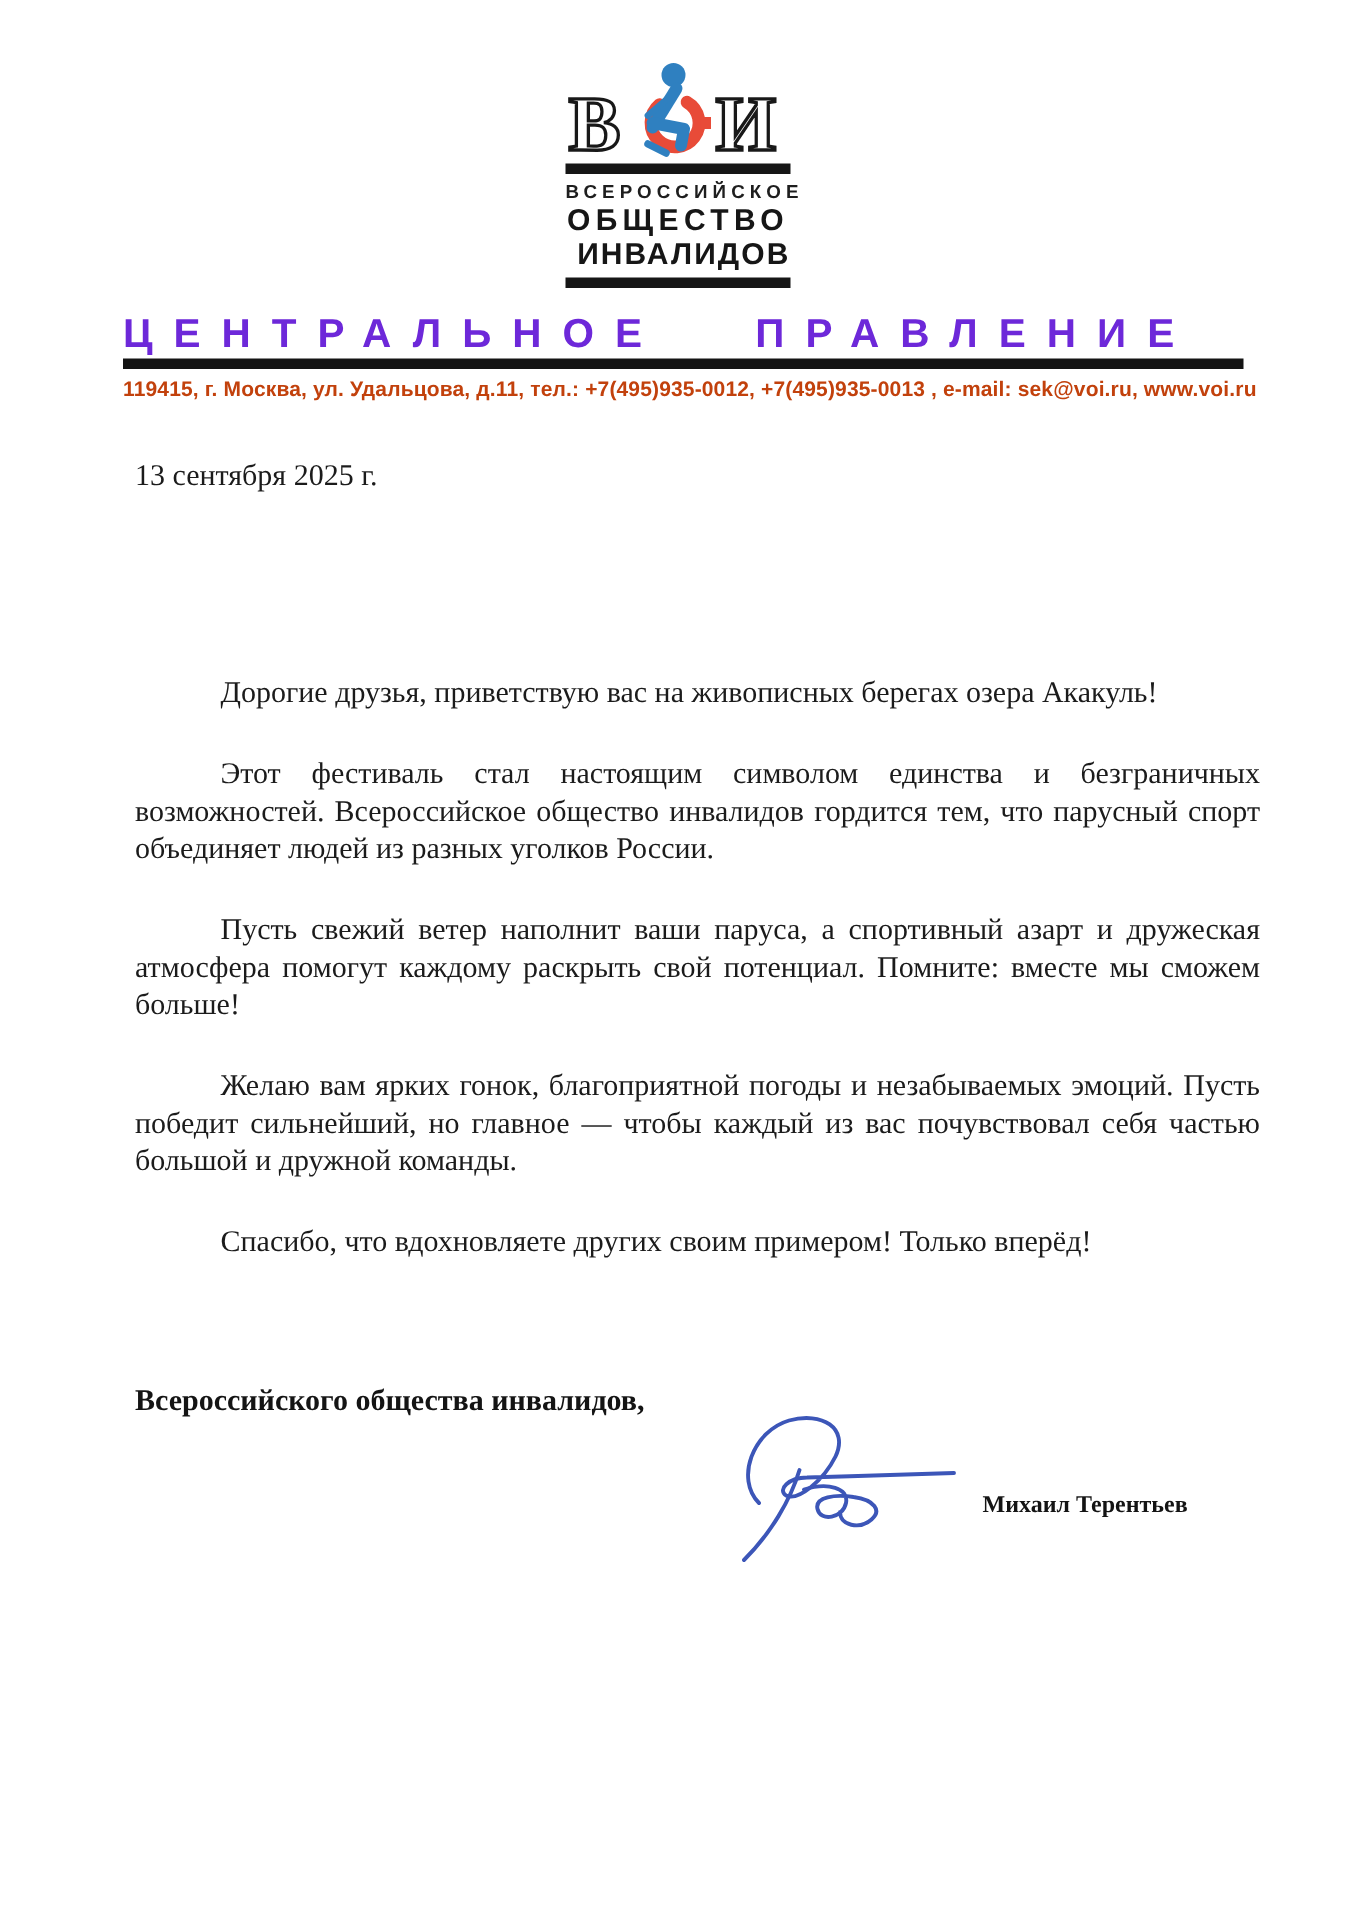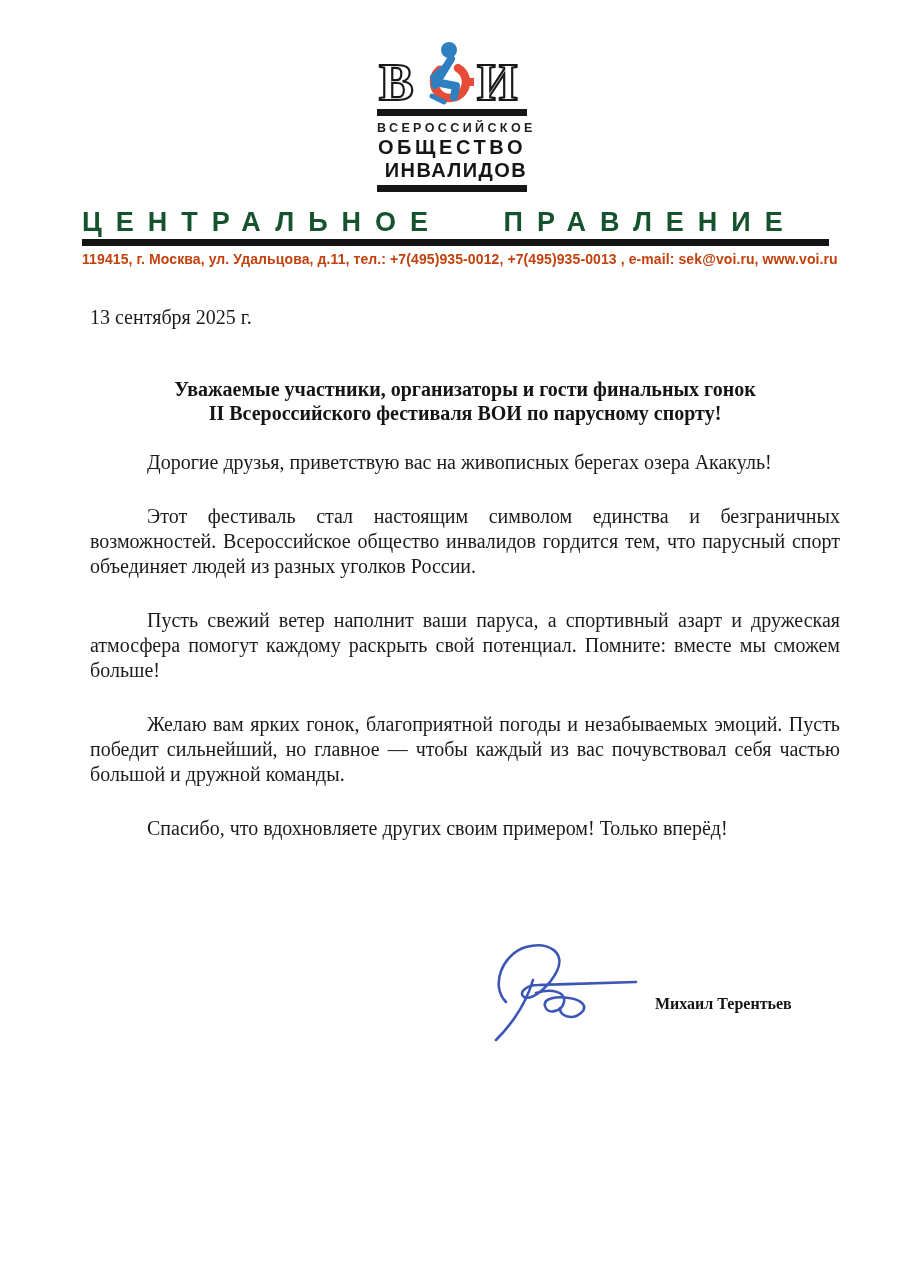--- a/index.html
+++ b/index.html
@@ -12,21 +12,21 @@
   .logo{position:absolute;left:377px;top:38px;width:150px;text-align:center;}
   .logo svg{display:block;}
   .logo-bar{height:7px;background:#161616;margin:1px auto 0;width:150px;}
   .org1{font:bold 12.5px/16px "Liberation Sans",sans-serif;letter-spacing:3.4px;margin-top:4px;color:#1e1e1e;white-space:nowrap;}
   .org2{font:bold 20px/23px "Liberation Sans",sans-serif;letter-spacing:3.6px;color:#161616;white-space:nowrap;}
   .org3{font:bold 20px/23px "Liberation Sans",sans-serif;letter-spacing:1.4px;color:#161616;white-space:nowrap;margin-bottom:3px;text-align:right;}
   
   .cp-title{
     position:absolute;left:82px;top:207px;width:780px;
     font:bold 27px "Liberation Sans",sans-serif;
-    letter-spacing:14px;word-spacing:40px;white-space:nowrap;color:#14532d;
+    letter-spacing:14px;word-spacing:40px;white-space:nowrap;color:#6d28d9;
   }
   .cp-bar{position:absolute;left:82px;top:239px;width:747px;height:7px;background:#141414;}
   .address{
     position:absolute;left:82px;top:251px;width:780px;
     font:bold 14px "Liberation Sans",sans-serif;color:#c2410c;
     letter-spacing:0.1px;white-space:nowrap;
   }
   
   .date{position:absolute;left:90px;top:306px;font-size:20px;text-align:right;}
   .heading{
@@ -75,34 +75,31 @@
     <div class="org3">ИНВАЛИДОВ</div>
     <div class="logo-bar"></div>
   </div>
 
   <div class="cp-title">ЦЕНТРАЛЬНОЕ ПРАВЛЕНИЕ</div>
   <div class="cp-bar"></div>
   <div class="address">119415, г. Москва, ул. Удальцова, д.11, тел.: +7(495)935-0012, +7(495)935-0013 , e-mail: sek@voi.ru, www.voi.ru</div>
 
   <div class="date">13 сентября 2025 г.</div>
 
-  <div class="heading">
-    <div>Уважаемые участники, организаторы и гости финальных гонок</div>
-    <div>II Всероссийского фестиваля ВОИ по парусному спорту!</div>
-  </div>
 
   <div class="bodytext">
     <p>Дорогие друзья, приветствую вас на живописных берегах озера Акакуль!</p>
     <p>Этот фестиваль стал настоящим символом единства и безграничных возможностей. Всероссийское общество инвалидов гордится тем, что парусный спорт объединяет людей из разных уголков России.</p>
     <p>Пусть свежий ветер наполнит ваши паруса, а спортивный азарт и дружеская атмосфера помогут каждому раскрыть свой потенциал. Помните: вместе мы сможем больше!</p>
     <p>Желаю вам ярких гонок, благоприятной погоды и незабываемых эмоций. Пусть победит сильнейший, но главное — чтобы каждый из вас почувствовал себя частью большой и дружной команды.</p>
     <p>Спасибо, что вдохновляете других своим примером! Только вперёд!</p>
   </div>
 
   <div class="sig-block">
+    <div>Всероссийского общества инвалидов,</div>
   </div>
 
   <svg class="sig-svg" width="170" height="105" viewBox="0 0 170 105">
     <g fill="none" stroke="#3c56b8" stroke-width="2.6" stroke-linecap="round">
       <path d="M30 62 C14 46 26 14 50 7 C72 1 90 12 81 31 C73 47 56 61 48 57 C42 53 50 45 62 45 C95 44 130 43 160 42"></path>
       <path d="M60 53 C76 48 90 52 88 62 C86 72 71 75 69 66 C67 58 81 56 93 58 C107 60 112 67 105 73 C97 80 84 77 84 68"></path>
       <path d="M57 40 C51 60 38 82 20 100"></path>
     </g>
   </svg>
 

